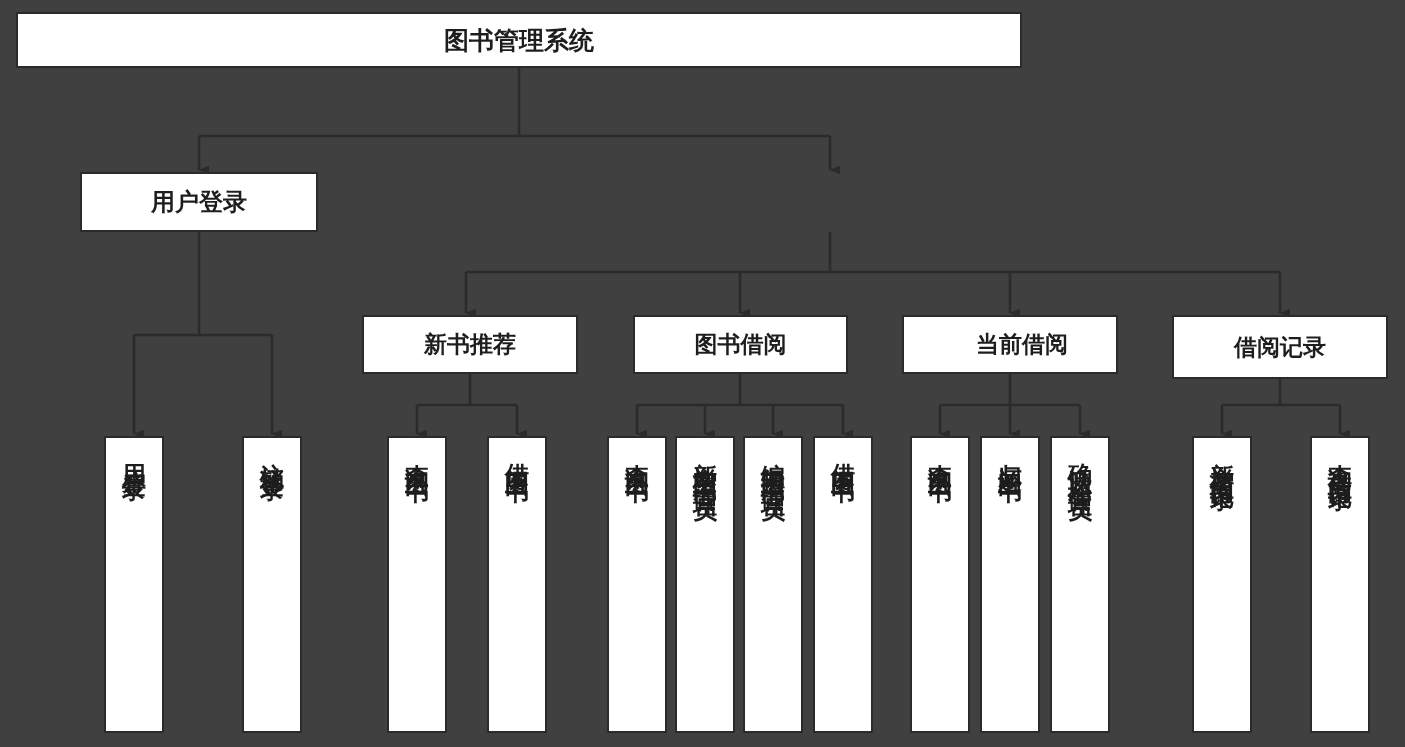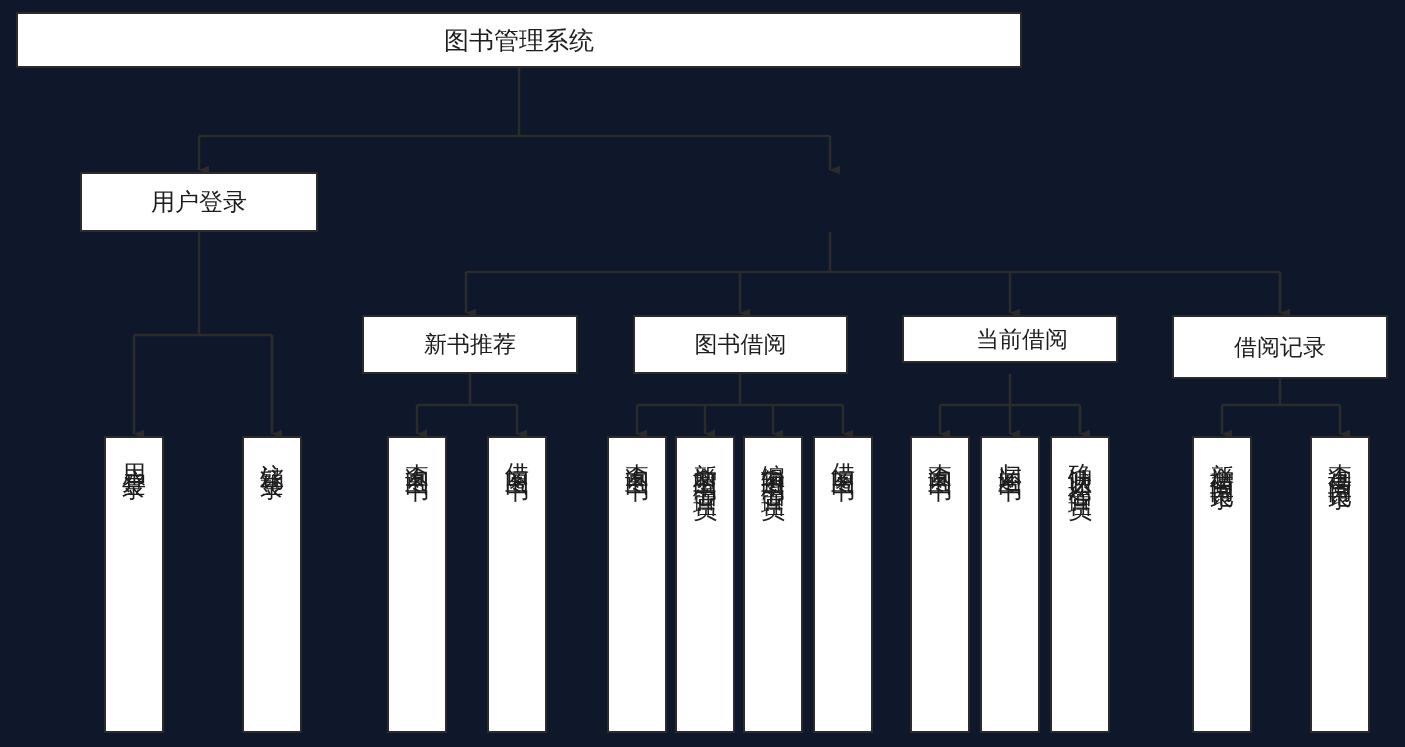--- a/index.html
+++ b/index.html
@@ -7,22 +7,23 @@
     padding: 0;
     background: #ffffff;
   }
   body {
     font-family: "DejaVu Sans", "Liberation Sans", sans-serif;
   }
   #canvas {
     position: relative;
     width: 1405px;
     height: 747px;
-    background: #0f172a;
+    background: #404040;
     overflow: hidden;
+    font-weight: bold;
   }
   svg.edges {
     position: absolute;
     left: 0;
     top: 0;
     width: 1405px;
     height: 747px;
     pointer-events: none;
   }
   .node {
@@ -129,21 +130,21 @@
   <div class="node lvl1" style="left:80px; top:172px; width:238px; height:60px;">
     <span>用户登录</span>
   </div>
 
   <div class="node lvl2" style="left:362px; top:315px; width:216px; height:59px;">
     <span>新书推荐</span>
   </div>
   <div class="node lvl2" style="left:633px; top:315px; width:215px; height:59px;">
     <span>图书借阅</span>
   </div>
-  <div class="node lvl2" style="left:902px; top:315px; width:216px; height:48px;padding-left:24px;">
+  <div class="node lvl2" style="left:902px; top:315px; width:216px; height:59px;padding-left:24px;">
     <span>当前借阅</span>
   </div>
   <div class="node lvl2" style="left:1172px; top:315px; width:216px; height:64px;">
     <span>借阅记录</span>
   </div>
 
   <div class="node leaf" style="left:104px; top:436px; width:60px; height:297px;">
     <span class="vtext">用户登录</span>
   </div>
   <div class="node leaf" style="left:242px; top:436px; width:60px; height:297px;">

